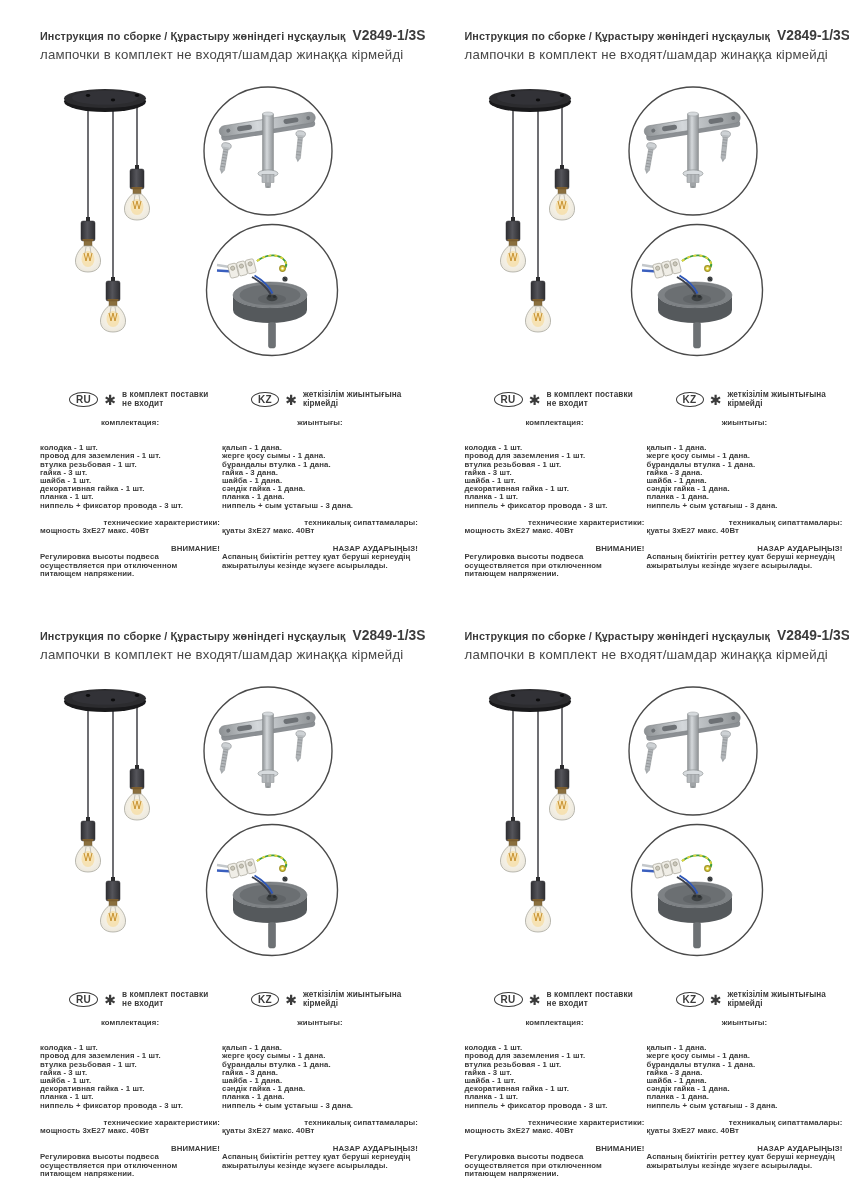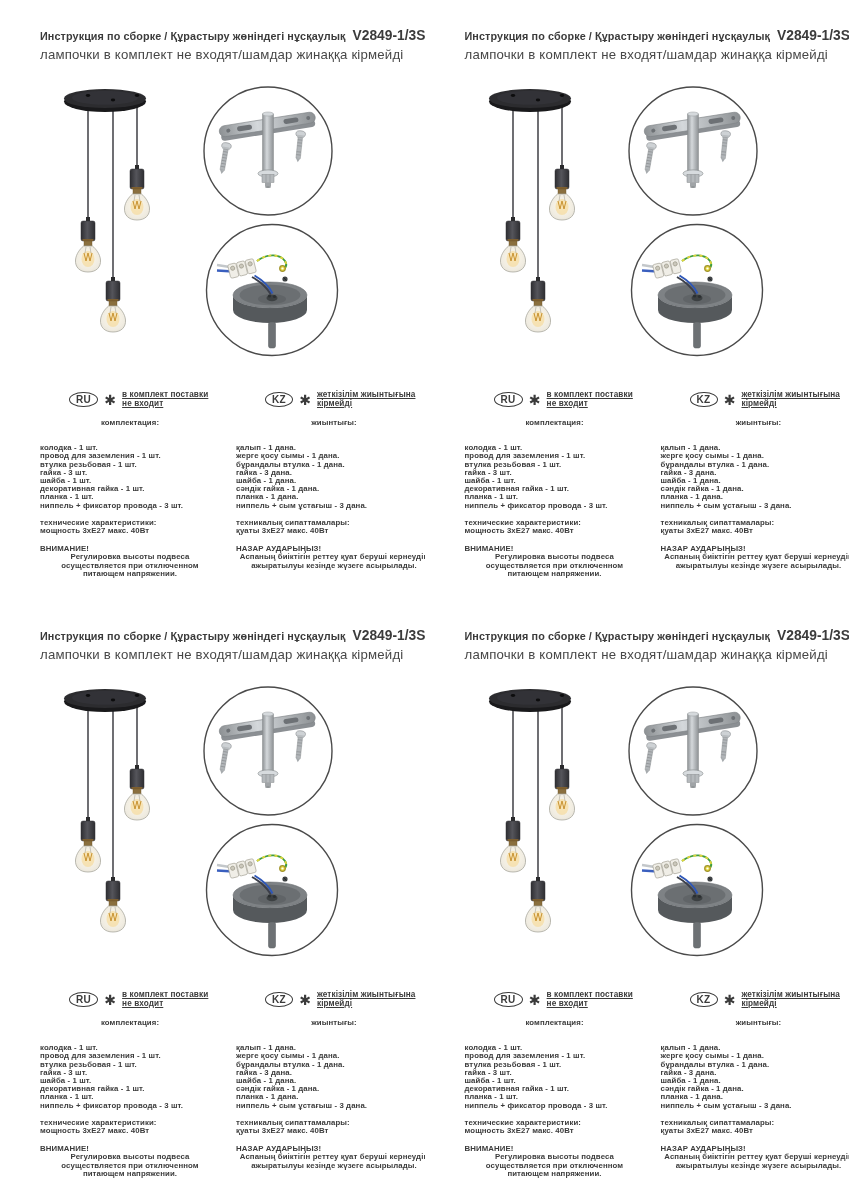--- a/index.html
+++ b/index.html
@@ -11,31 +11,31 @@
   .hd-title{font-size:10.8px;font-weight:bold;letter-spacing:.1px;}
   .hd-model{font-size:13.8px;font-weight:bold;margin-left:7px;}
   .hd-sub{font-size:13.2px;font-weight:400;margin-top:3px;letter-spacing:.2px;color:#474747;}
 
   .lamp-svg{position:absolute;left:54px;top:83px;}
   .detail-top{position:absolute;left:201px;top:84px;}
   .detail-bottom{position:absolute;left:202px;top:220px;}
 
   .col{position:absolute;top:391px;font-size:7.8px;font-weight:bold;line-height:8.2px;letter-spacing:.1px;}
   .col.ru{left:40px;width:180px;}
-  .col.kz{left:236px;width:196px;}
+  .col.kz{left:222px;width:196px;}
   .badge-row{display:flex;align-items:center;gap:6px;height:17px;margin-left:29px;}
   .badge{border:1.6px solid #3b3b3b;border-radius:50%;font-size:10px;font-weight:bold;padding:1px 6px 1.5px;letter-spacing:.4px;line-height:11px;}
   .ast{font-size:14px;line-height:10px;font-weight:bold;}
-  .note{font-size:8.2px;font-weight:bold;text-decoration:underline;}
+  .note{font-size:8.2px;font-weight:bold;}
   .list-title{margin-top:11px;text-align:center;}
   .list{margin-top:17px;}
   .li{white-space:nowrap;}
-  .specs-title{margin-top:9px;}
-  .warn-title{margin-top:10px;}
-  .warn-text{width:100%;text-align:center;}
+  .specs-title{margin-top:9px;text-align:right;}
+  .warn-title{margin-top:10px;text-align:right;}
+  .warn-text{width:100%;}
 </style>
 </head>
 <body>
 
 <main class="page">
   <div>
   <section class="sheet">
 
     <header class="hd">
       <div>

